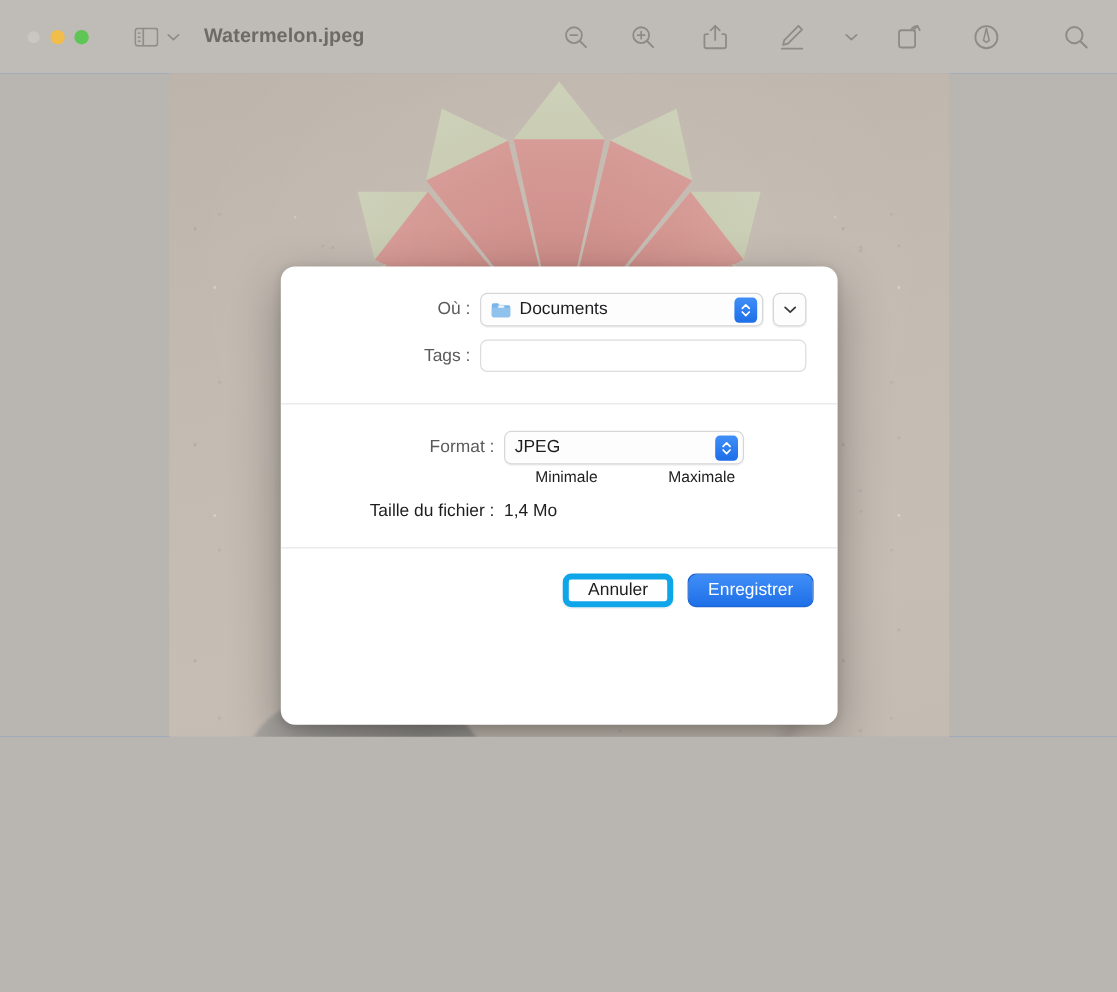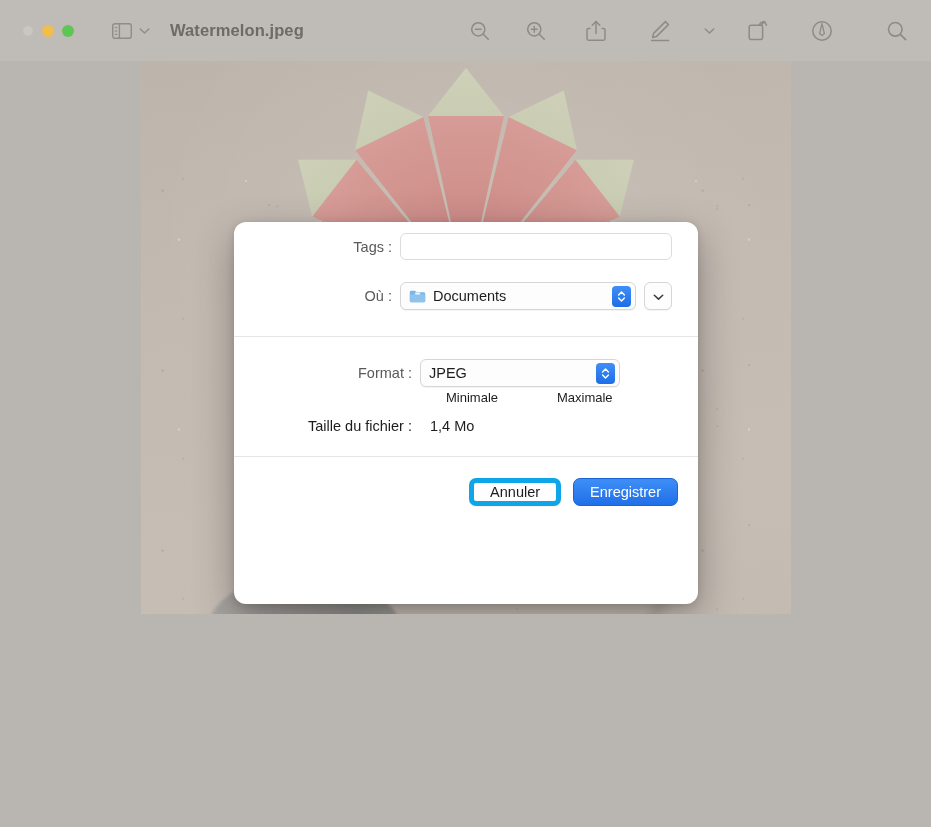--- a/index.html
+++ b/index.html
@@ -326,21 +326,21 @@
     position: relative;
     height: 18px;
   }
   .qlabel {
     position: absolute;
     font-size: 13px;
     color: #1d1d1f;
     white-space: nowrap;
   }
 
-  #row-size { margin-top: 10px; gap: 10px; }
+  #row-size { margin-top: 10px; }
   #row-size .lbl { width: 186px; padding-right: 8px; color: #1d1d1f; }
   #size-value { font-size: 14.5px; color: #1d1d1f; }
 
   
   #sec-buttons {
     height: 70px;
     display: flex;
     align-items: center;
     justify-content: flex-end;
     padding-right: 20px;
@@ -552,27 +552,20 @@
           <ellipse cx="318" cy="214" rx="5" ry="3.3" fill="#4a3028" opacity="0.55" transform="rotate(10 318 214)"></ellipse>
         </g>
       </svg>
     </div>
   </div>
 
   <div id="dialog">
 
     <div class="dlg-section">
 
-
-      <div class="row" id="row-tags">
-        <div class="lbl">Tags :</div>
-        <div class="textfield" id="tags-field">
-          <span></span>
-        </div>
-      </div>
 
       <div class="row" id="row-where">
         <div class="lbl">Où :</div>
 
         <div class="popup" id="where-popup">
           <span style="display:flex;align-items:center;">
             <svg width="17" height="14" viewBox="0 0 17 14" fill="none">
               <path d="M0.8 3.2 a1.4 1.4 0 0 1 1.4 -1.4 H6 l1.5 1.5 h7.3 a1.4 1.4 0 0 1 1.4 1.4 v7.2 a1.4 1.4 0 0 1 -1.4 1.4 H2.2 a1.4 1.4 0 0 1 -1.4 -1.4 Z" fill="#7cb6e8"></path>
               <rect x="6.1" y="3.4" width="5.0" height="6.4" rx="0.7" fill="#f2f7fc" stroke="#b9d4ee" stroke-width="0.6"></rect>
               <path d="M0.8 5.4 h15.4 v6.5 a1.4 1.4 0 0 1 -1.4 1.4 H2.2 a1.4 1.4 0 0 1 -1.4 -1.4 Z" fill="#8fc3ee"></path>
@@ -589,20 +582,27 @@
 
         <div class="expand-btn">
           <span>
             <svg width="11" height="8" viewBox="0 0 11 8" fill="none">
               <path d="M1.3 2.2 L5.5 6.1 L9.7 2.2" stroke="#3a3a3c" stroke-width="1.5" stroke-linecap="round" stroke-linejoin="round"></path>
             </svg>
           </span>
         </div>
       </div>
 
+      <div class="row" id="row-tags">
+        <div class="lbl">Tags :</div>
+        <div class="textfield" id="tags-field">
+          <span></span>
+        </div>
+      </div>
+
       <div style="height:26px;"></div>
     </div>
 
     <div class="sep"></div>
 
     <div class="dlg-section" id="sec-format">
 
       <div class="row" id="row-format">
         <div class="lbl">Format :</div>
         <div class="popup" id="format-popup">

